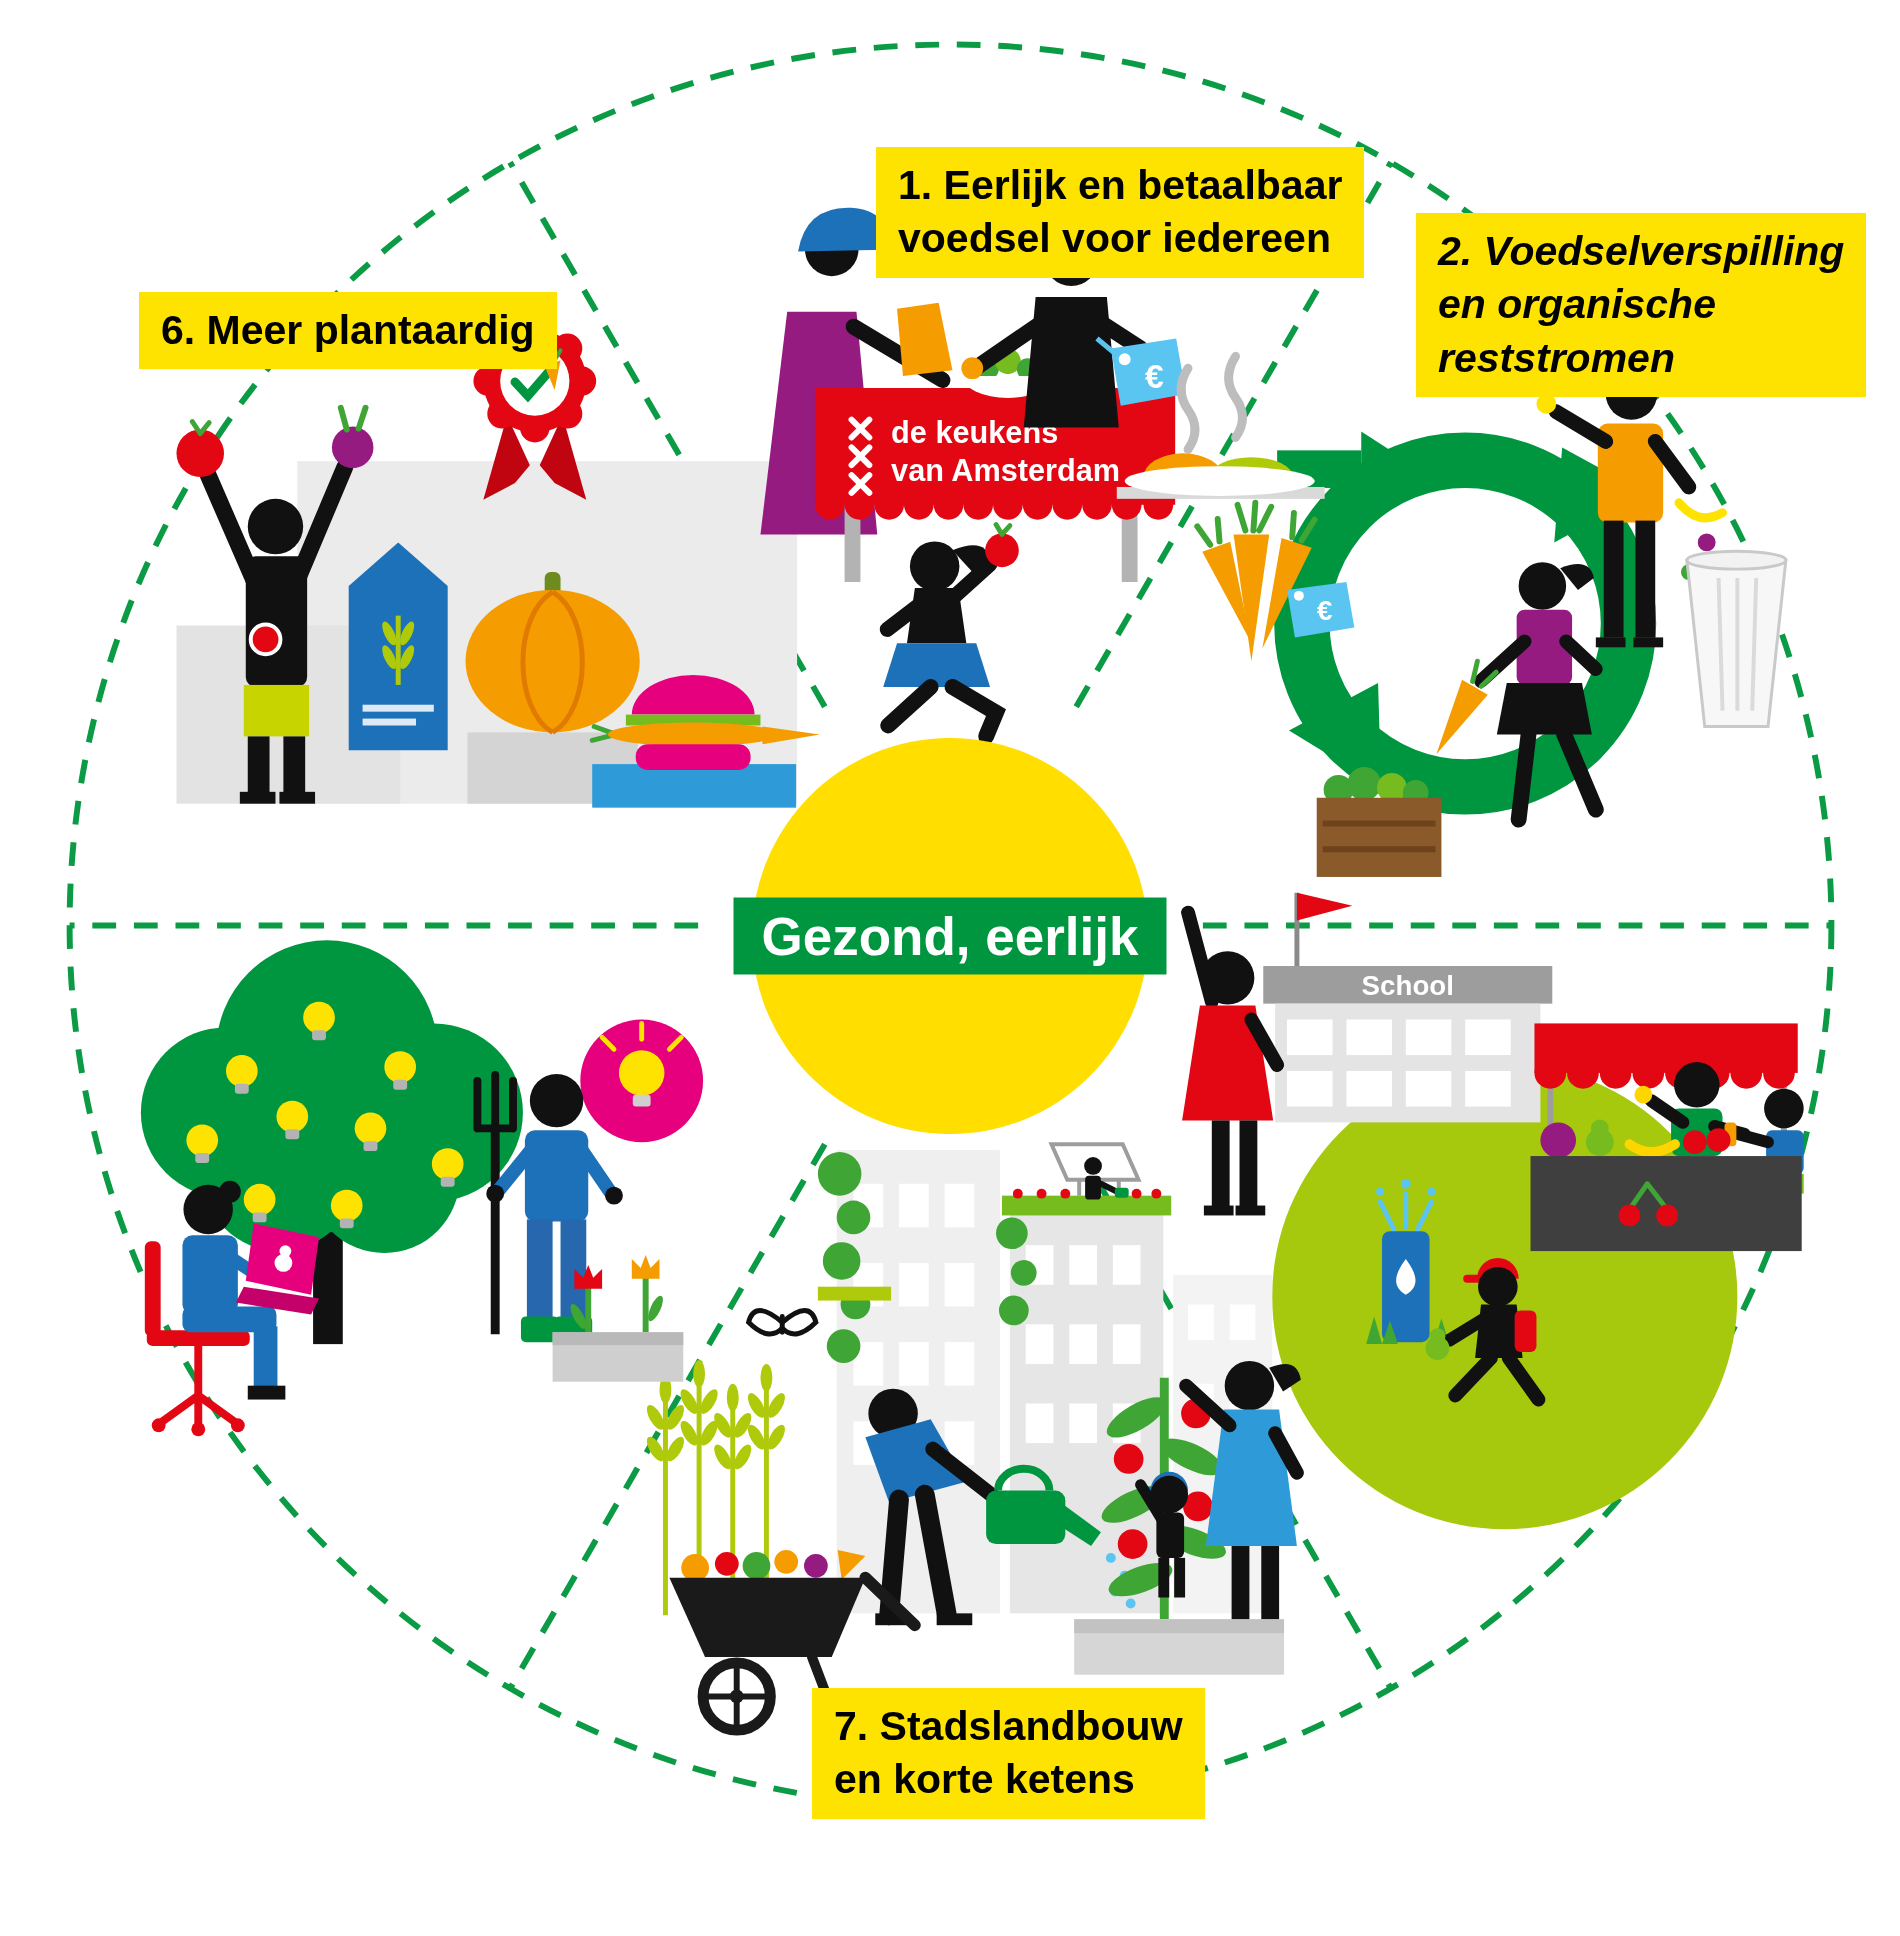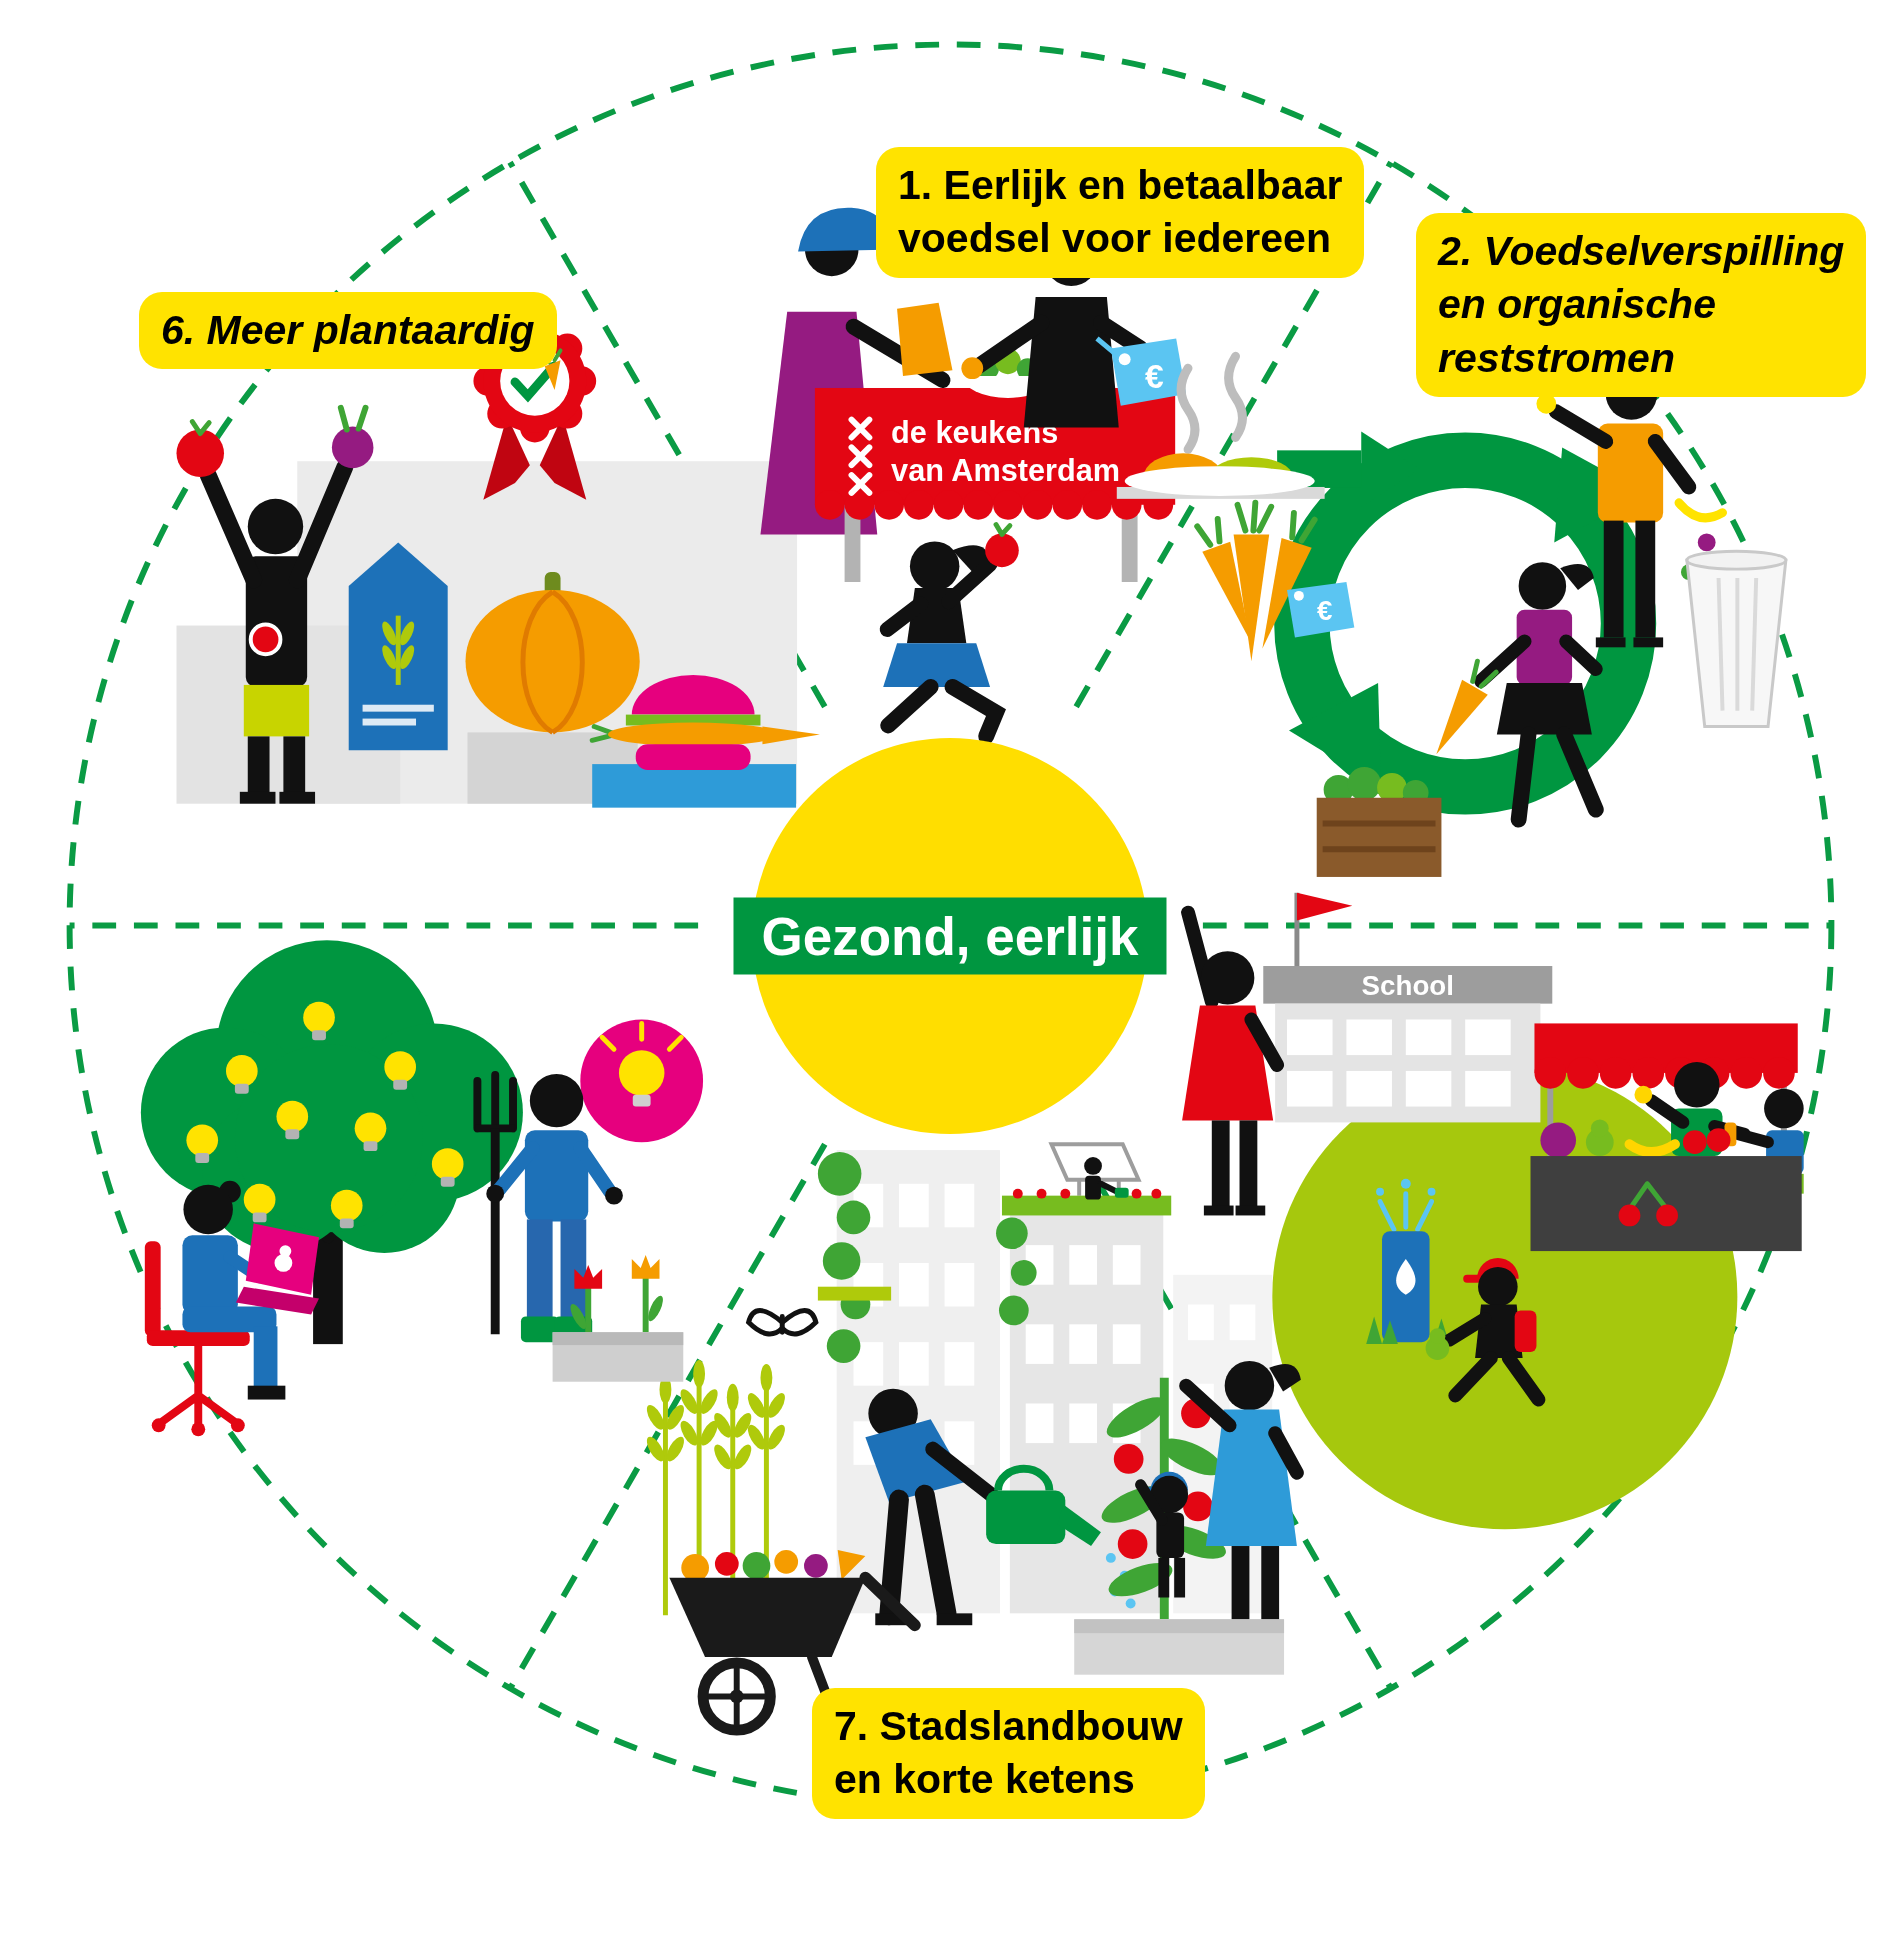--- a/index.html
+++ b/index.html
@@ -1,21 +1,21 @@
 <!DOCTYPE html>
 <html><head>
 <meta charset="utf-8">
 <style>
   html,body{margin:0;padding:0;background:#ffffff;}
   .canvas{position:relative;width:1901px;height:1936px;background:#ffffff;overflow:hidden;
           font-family:"Liberation Sans",sans-serif;}
   svg.scene{position:absolute;left:0;top:0;z-index:1;}
   .svg-text{font-family:"Liberation Sans",sans-serif;font-weight:bold;fill:#ffffff;}
   .label{position:absolute;z-index:3;background:#FFE300;color:#000;font-weight:bold;
-         font-size:41px;line-height:1.3;padding:12px 22px;white-space:pre-line;border-radius:23px;}
+         font-size:41px;line-height:1.3;padding:12px 22px;white-space:pre-line;}
   .center-badge{position:absolute;left:752px;top:738px;width:396px;height:396px;z-index:2;}
   .center-circle{position:absolute;inset:0;border-radius:50%;background:#FFDE00;}
   .center-lines{position:absolute;left:50%;top:50%;transform:translate(-50%,-50%);
                 display:flex;flex-direction:column;align-items:flex-end;gap:8px;width:max-content;}
   .center-line{background:#009640;color:#fff;font-weight:bold;font-size:53px;
                padding:8px 28px;white-space:nowrap;}
 </style>
 </head>
 <body>
 
@@ -619,16 +619,16 @@
   </div>
 </div>
 
 <div class="label" style="left:876px;top:147px;">1. Eerlijk en betaalbaar
 voedsel voor iedereen</div>
 <div class="label" style="left:1416px;top:213px;font-style:italic;">2. Voedselverspilling
 en organische
 reststromen</div>
 <div class="label" style="left:812px;top:1688px;">7. Stadslandbouw
 en korte ketens</div>
-<div class="label" style="left:139px;top:292px;font-style:italic;">6. Meer plantaardig</div>
+<div class="label" style="left:139px;top:292px;">6. Meer plantaardig</div>
 
 </div>
 
 
 </body></html>

